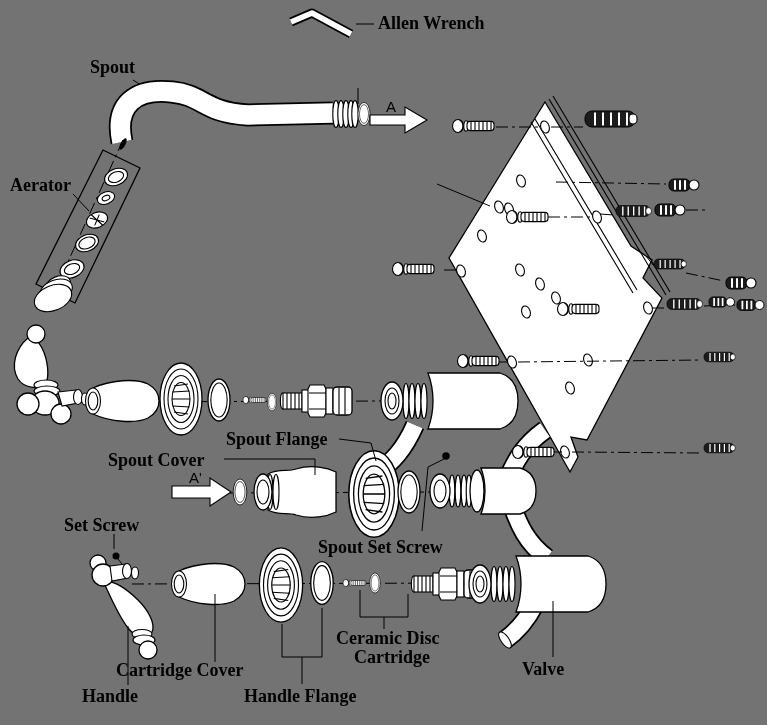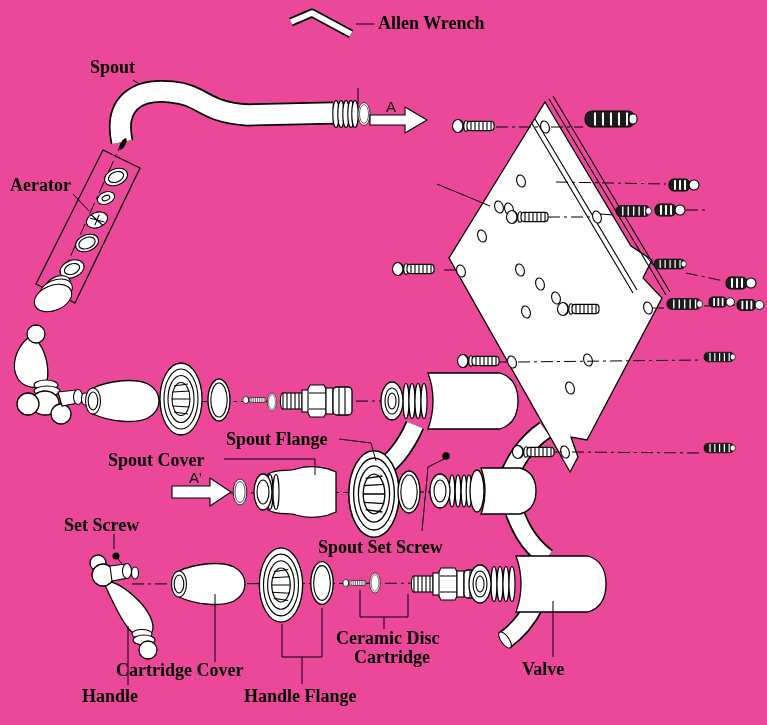--- a/index.html
+++ b/index.html
@@ -1,16 +1,16 @@
 <!DOCTYPE html>
 <html><head>
 <meta charset="utf-8">
 <style>
   html,body{margin:0;padding:0;background:#ffffff;}
-  .stage{position:relative;width:767px;height:725px;background:#ec4899;overflow:hidden;}
+  .stage{position:relative;width:767px;height:725px;background:#737373;overflow:hidden;}
   svg{display:block;}
   .fw{fill:#ffffff;stroke:#000000;stroke-width:1.3;}
   .fw2{fill:#ffffff;stroke:#000000;stroke-width:1.1;}
   .ln{fill:none;stroke:#000000;stroke-width:1.1;}
   .ldr{fill:none;stroke:#000000;stroke-width:1;}
   .dd{fill:none;stroke:#000000;stroke-width:1;stroke-dasharray:12 4 3 4;}
   .tube-o{fill:none;stroke:#000000;stroke-linecap:butt;stroke-linejoin:round;}
   .tube-i{fill:none;stroke:#ffffff;stroke-linecap:butt;stroke-linejoin:round;}
   .dk{fill:#1c1c1c;stroke:#000000;stroke-width:1;}
   .slit{fill:none;stroke:#ffffff;stroke-width:2;}

